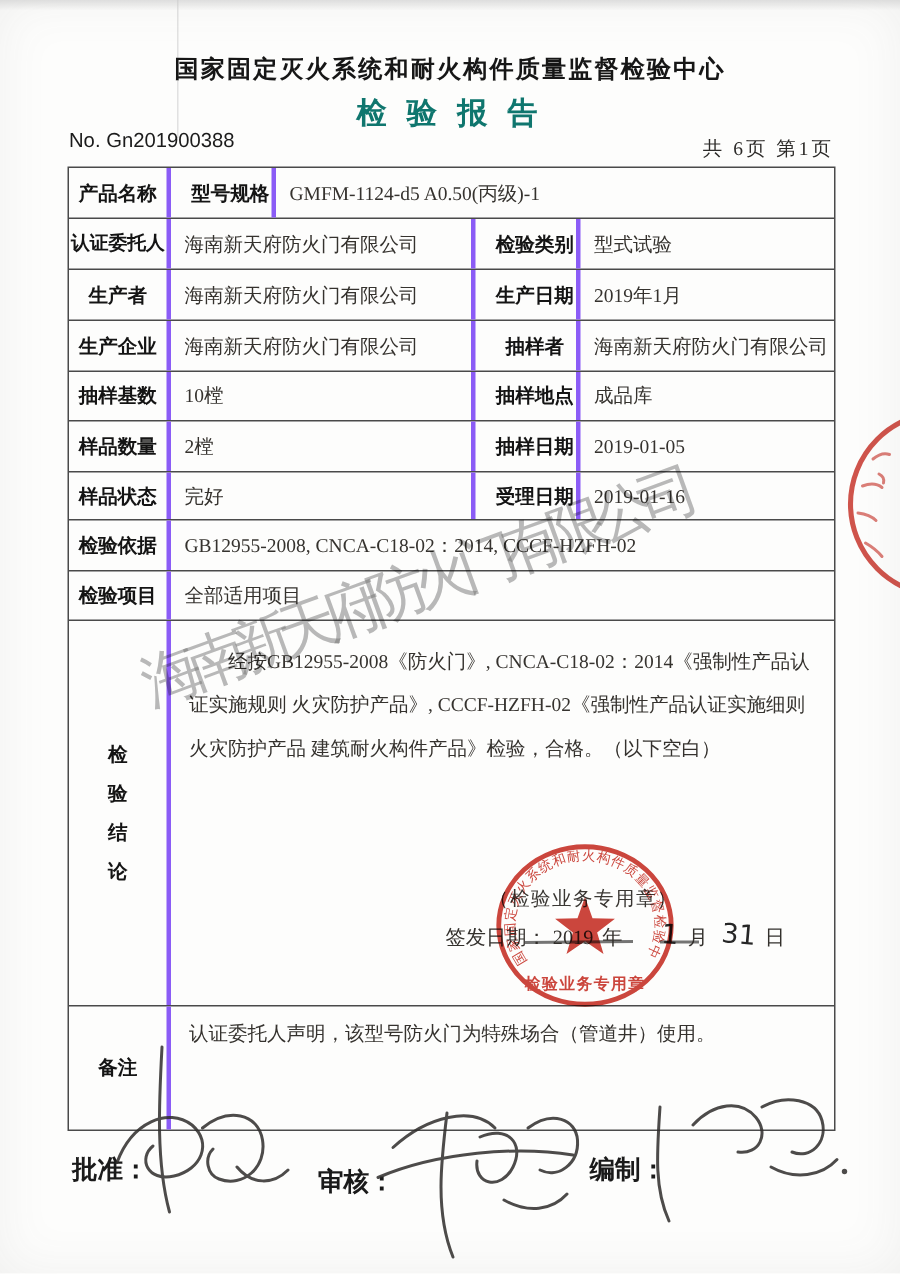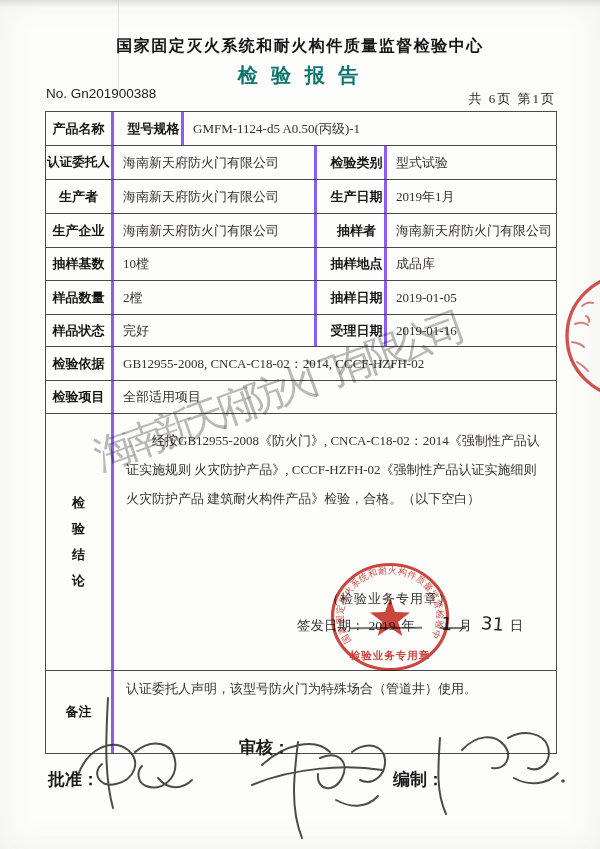--- a/index.html
+++ b/index.html
@@ -61,21 +61,21 @@
     font-size:40px;letter-spacing:-8px;white-space:nowrap;
     color:rgba(118,118,118,.5);transform:rotate(-20deg);transform-origin:0 50%;
     mix-blend-mode:multiply;pointer-events:none;}
 
   .stamp-main{position:absolute;left:329px;top:560px;z-index:5;mix-blend-mode:multiply;opacity:.92;}
   .stamp-edge{position:absolute;left:556px;top:272px;z-index:5;mix-blend-mode:multiply;opacity:.85;}
 
   .footer-label{position:absolute;font-family:"Liberation Sans",sans-serif;font-weight:bold;
     font-size:17px;color:#1a1a1a;z-index:3;}
   .fl-approve{left:48px;top:768px;}
-  .fl-review{left:212px;top:736px;margin-left:27px;}
+  .fl-review{left:212px;top:776px;}
   .fl-prepare{left:393px;top:768px;}
   .signatures{position:absolute;left:0;top:680px;z-index:6;}
 </style>
 </head>
 <body>
 
 <div class="page">
   <div class="scan-top"></div>
   <div class="fold-line"></div>
 

